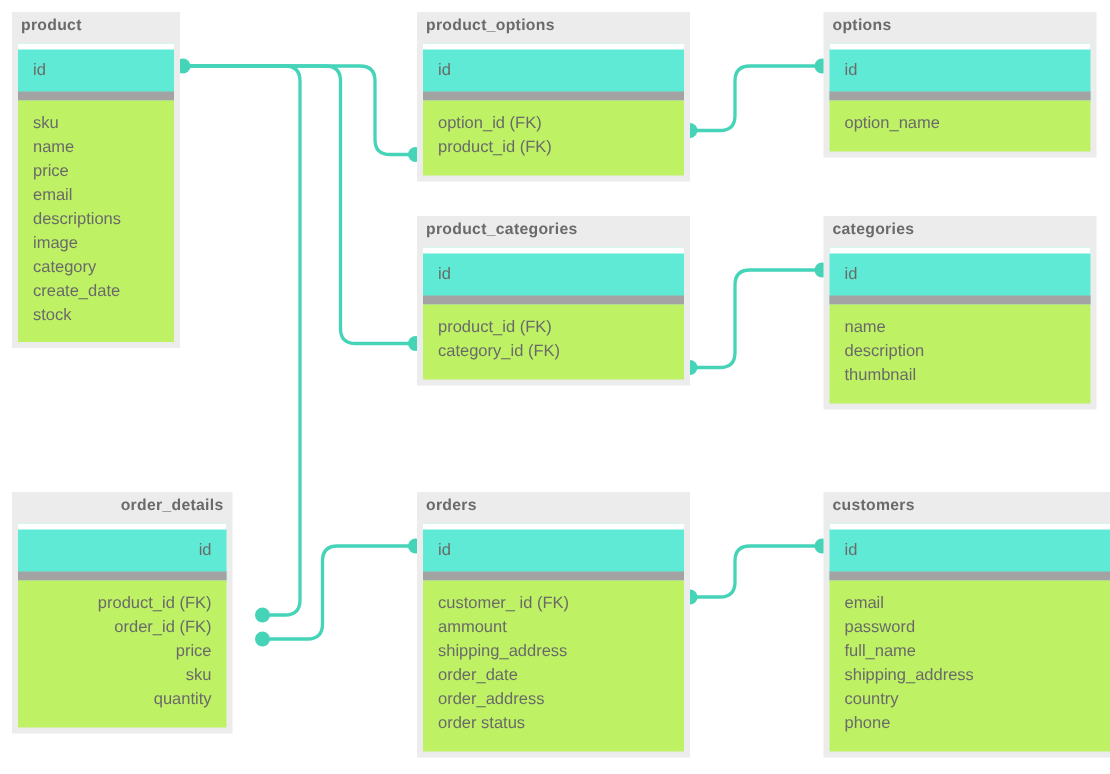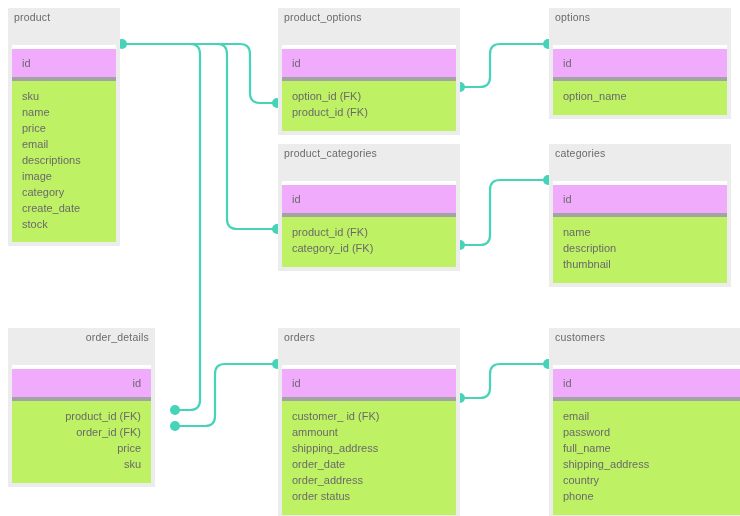--- a/index.html
+++ b/index.html
@@ -12,29 +12,29 @@
     overflow: hidden;
   }
   .entity {
     position: absolute;
     background: #ececec;
     font-size: 11px;
     color: #6a6a6a;
   }
   .entity-title {
     padding: 3px 6px 6px 6px;
-    font-weight: 400;
+    font-weight: 700;
     font-size: 10.5px;
     letter-spacing: 0.2px;
   }
   .entity-pk {
     padding: 8px 10px;
-    border-bottom: 4px solid #a3a3a3;
-    background: #f0abfc;
-    margin: 16px 4px 0 4px;
+    border-bottom: 6px solid #a3a3a3;
+    background: #5eead4;
+    margin: 0 4px 0 4px;
     border-top: 4px solid #fff;
   }
   .entity-body {
     padding: 8px 10px 10px 10px;
     margin: 0 4px 4px 4px;
     background: #bef264;
     line-height: 1.45;
   }
   .field { white-space: nowrap; }
   svg.connectors {
@@ -132,20 +132,21 @@
 </div>
 
 <div class="entity" style="left:8px; top:328px; width:147px;text-align:right;">
   <div class="entity-title">order_details</div>
   <div class="entity-pk">id</div>
   <div class="entity-body">
       <div class="field">product_id  (FK)</div>
       <div class="field">order_id (FK)</div>
       <div class="field">price</div>
       <div class="field">sku</div>
+      <div class="field">quantity</div>
     </div>
 </div>
 
 <div class="entity" style="left:278px; top:328px; width:182px;">
   <div class="entity-title">orders</div>
   <div class="entity-pk">id</div>
   <div class="entity-body">
       <div class="field">customer_ id  (FK)</div>
       <div class="field">ammount</div>
       <div class="field">shipping_address</div>

